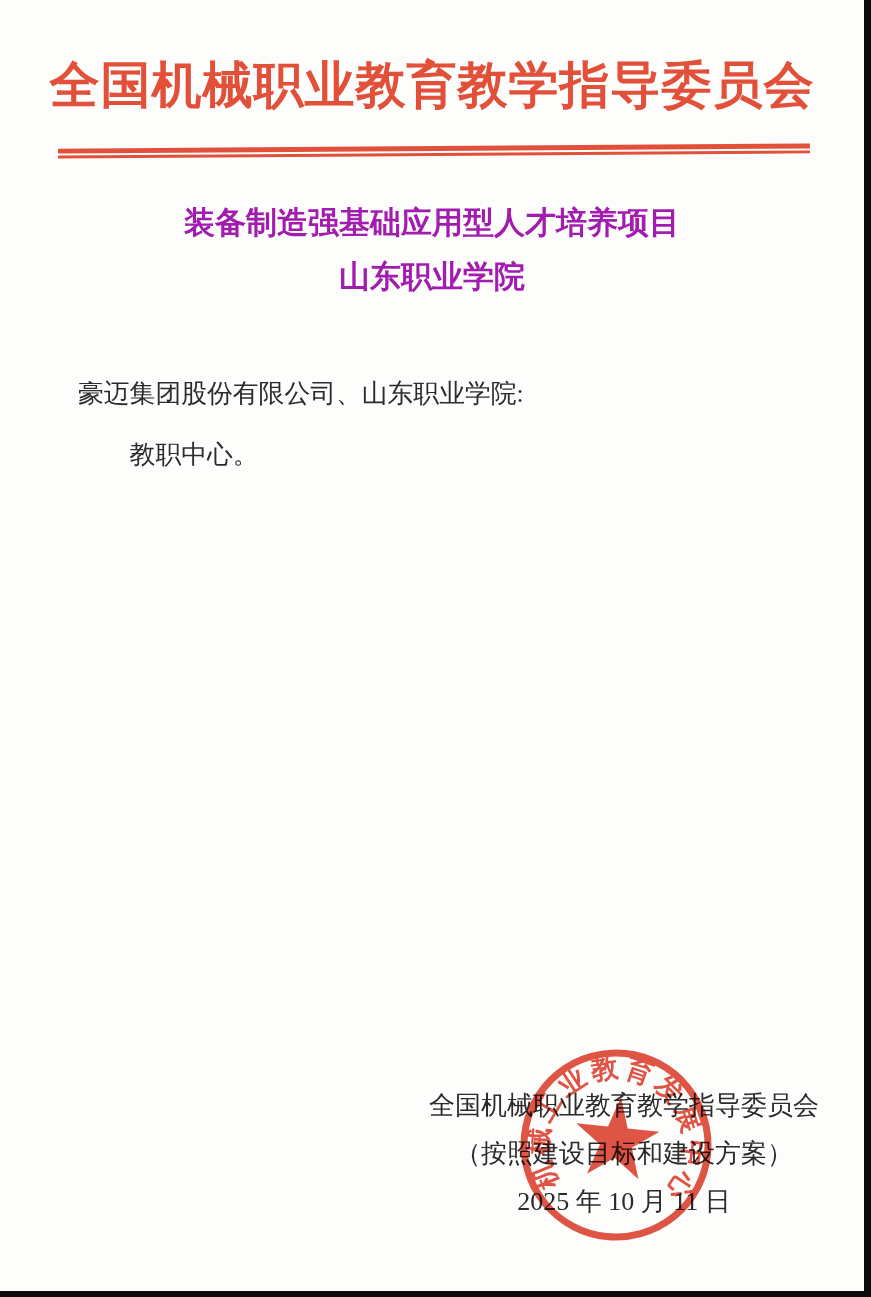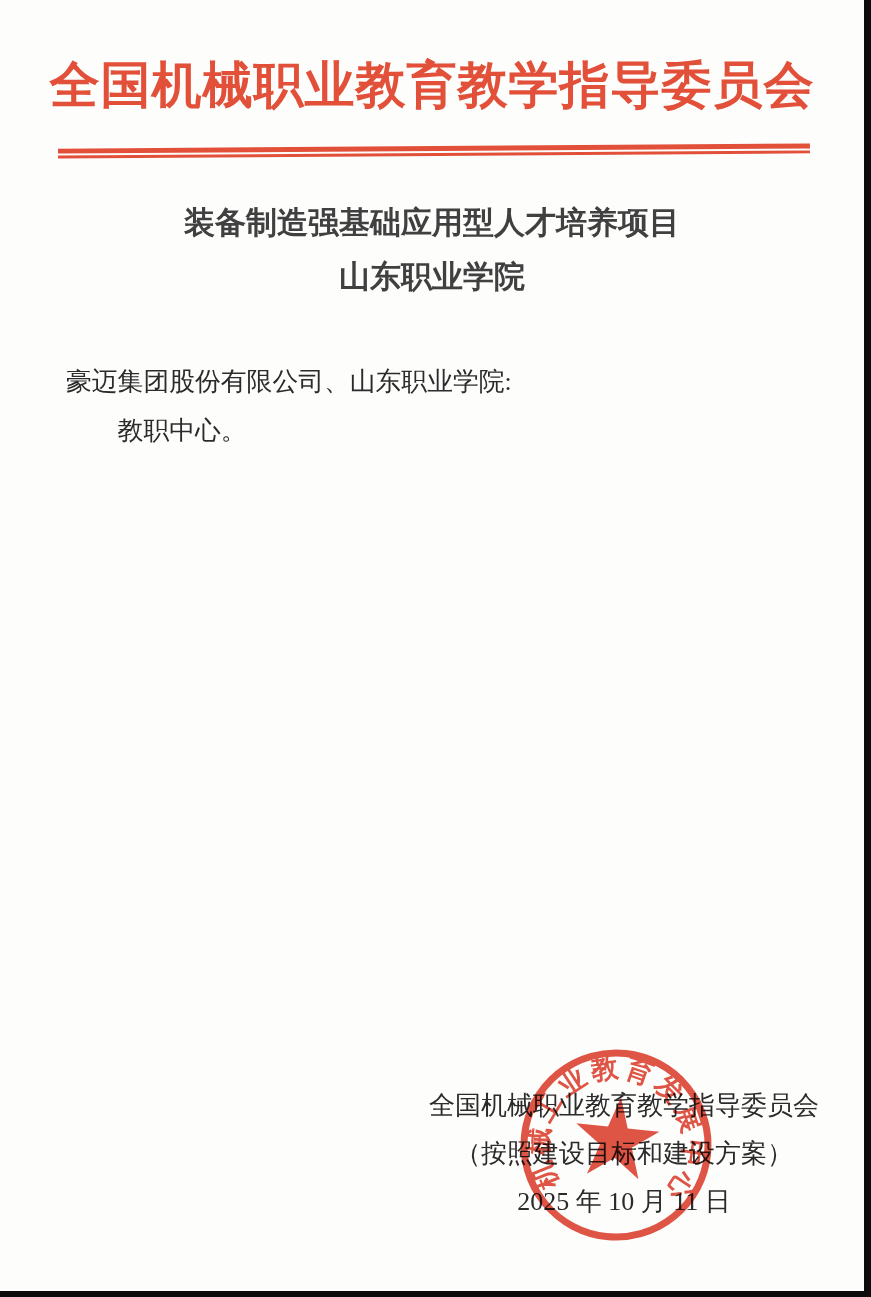--- a/index.html
+++ b/index.html
@@ -34,31 +34,31 @@
   .rule{
     position:absolute;top:146px;left:58px;width:752px;
     transform:rotate(-0.4deg);
   }
   .rule .thick{height:5px;background:var(--red);}
   .rule .gap{height:2px;background:transparent;}
   .rule .thin{height:3px;background:var(--red);}
 
   .doc-title{
     position:absolute;top:196px;left:0;width:864px;
-    text-align:center;color:#404040;
+    text-align:center;color:#a21caf;
     font-size:31px;font-weight:700;line-height:54px;
   }
 
   .content{
     position:absolute;top:355px;left:62px;width:748px;
     color:var(--ink);
     font-size:25.8px;line-height:45px;
     text-align:justify;
   }
-  .content p{margin:4px;text-indent:2em;}
+  .content p{margin:16px;text-indent:2em;}
   .content .recipient{text-indent:0;}
 
   .signature{
     position:absolute;top:1082px;left:420px;width:408px;
     text-align:center;color:var(--ink);
     font-size:26px;line-height:48px;
     white-space:nowrap;
   }
 
   .seal{

